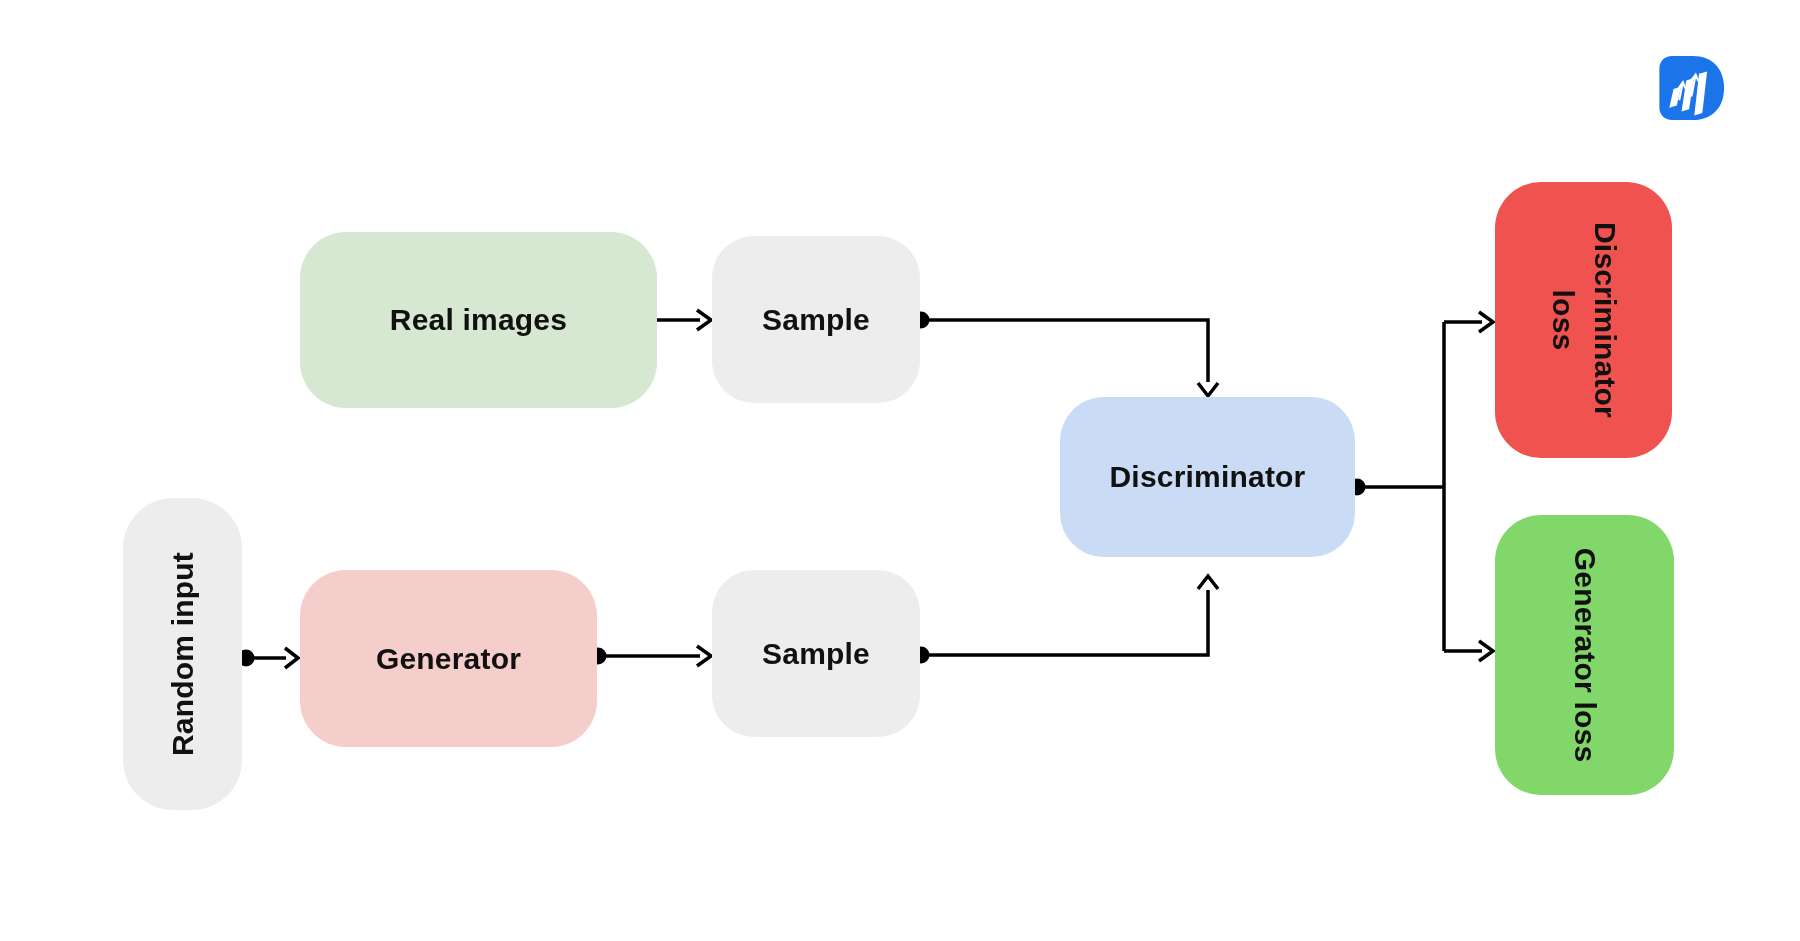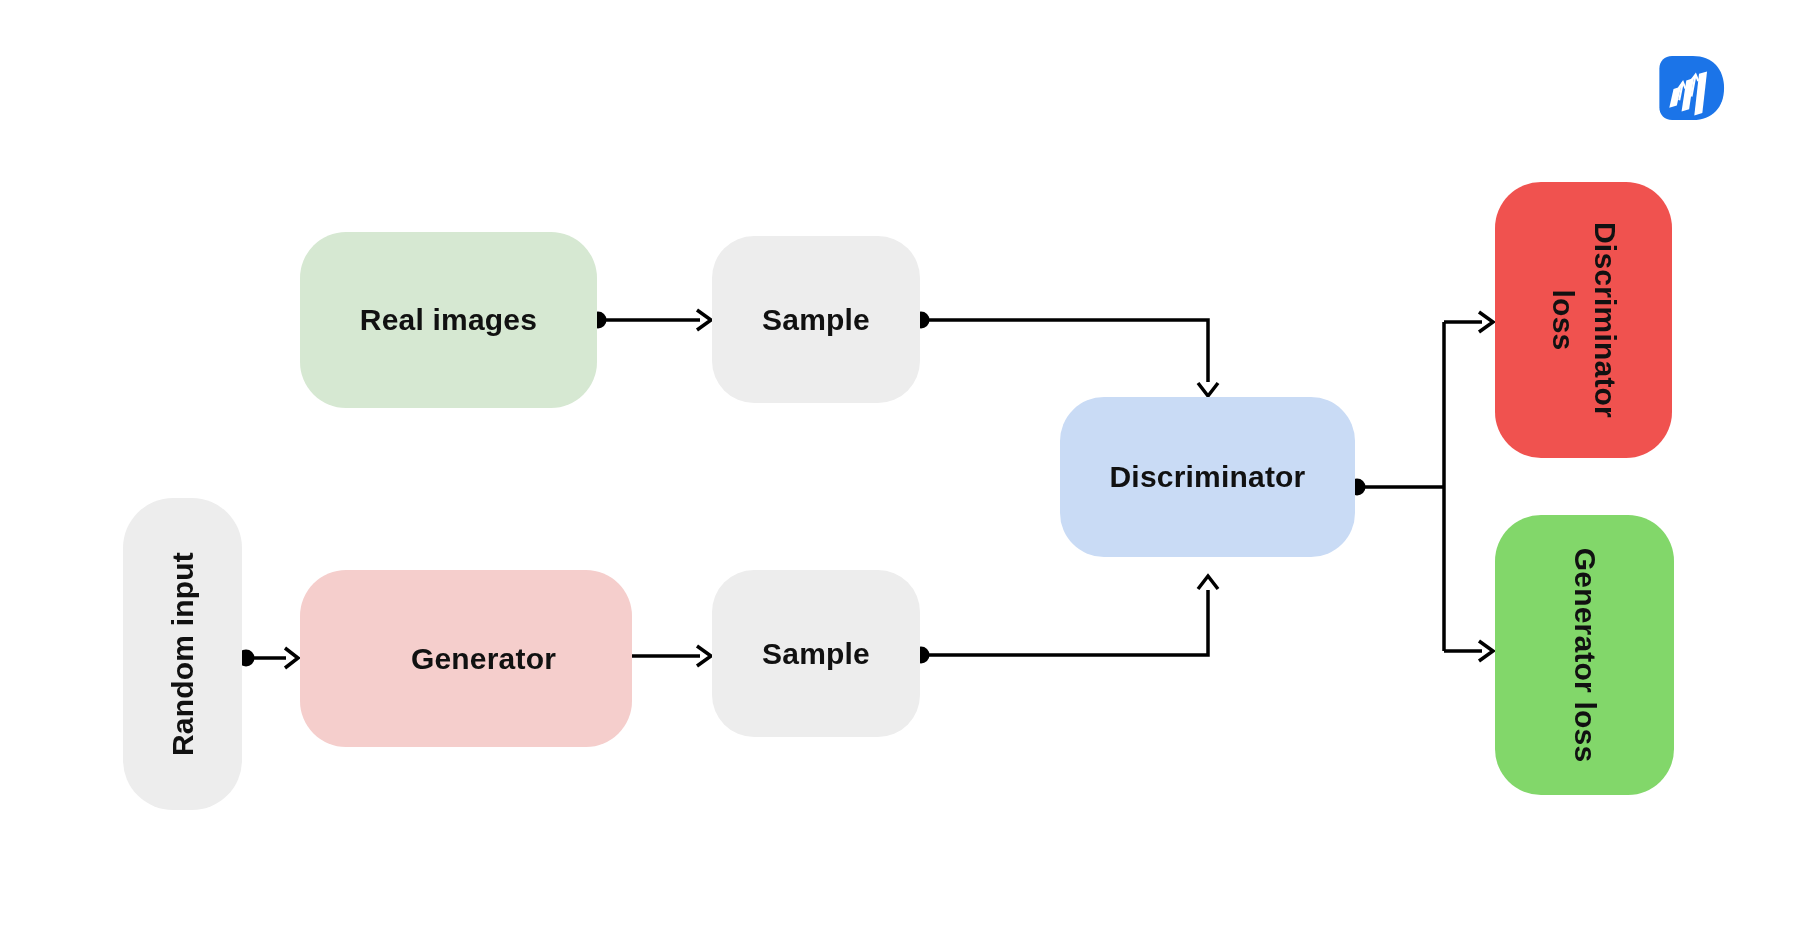--- a/index.html
+++ b/index.html
@@ -77,33 +77,33 @@
     <g fill="#000000">
       <circle cx="598" cy="320" r="8.5"></circle>
       <circle cx="921" cy="320" r="8.5"></circle>
       <circle cx="246" cy="658" r="8.5"></circle>
       <circle cx="598" cy="656" r="8.5"></circle>
       <circle cx="921" cy="655" r="8.5"></circle>
       <circle cx="1357" cy="487" r="8.5"></circle>
     </g>
   </svg>
 
-  <div class="node" style="left: 300px; top: 232px; width: 297px; height: 176px; border-radius: 46px; background-color: rgb(214, 232, 210); justify-content: center;">
+  <div class="node" style="left: 300px; top: 232px; width: 357px; height: 176px; border-radius: 46px; background-color: rgb(214, 232, 210); justify-content: center;">
     <span class="h-label">Real images</span>
   </div>
 
   <div class="node" style="left: 712px; top: 236px; width: 208px; height: 167px; border-radius: 42px; background-color: rgb(237, 237, 237);">
     <span class="h-label">Sample</span>
   </div>
 
   <div class="node" style="left: 123px; top: 498px; width: 119px; height: 312px; border-radius: 50px; background-color: rgb(237, 237, 237);">
     <span class="rot-ccw">Random input</span>
   </div>
 
-  <div class="node" style="left: 300px; top: 570px; width: 297px; height: 177px; border-radius: 46px; background-color: rgb(245, 206, 204); padding-left: 35px;">
+  <div class="node" style="left: 300px; top: 570px; width: 297px; height: 177px; border-radius: 46px; background-color: rgb(245, 206, 204);">
     <span class="h-label">Generator</span>
   </div>
 
   <div class="node" style="left: 712px; top: 570px; width: 208px; height: 167px; border-radius: 42px; background-color: rgb(237, 237, 237);">
     <span class="h-label">Sample</span>
   </div>
 
   <div class="node" style="left: 1060px; top: 397px; width: 295px; height: 160px; border-radius: 44px; background-color: rgb(201, 219, 245);">
     <span class="h-label">Discriminator</span>
   </div>

